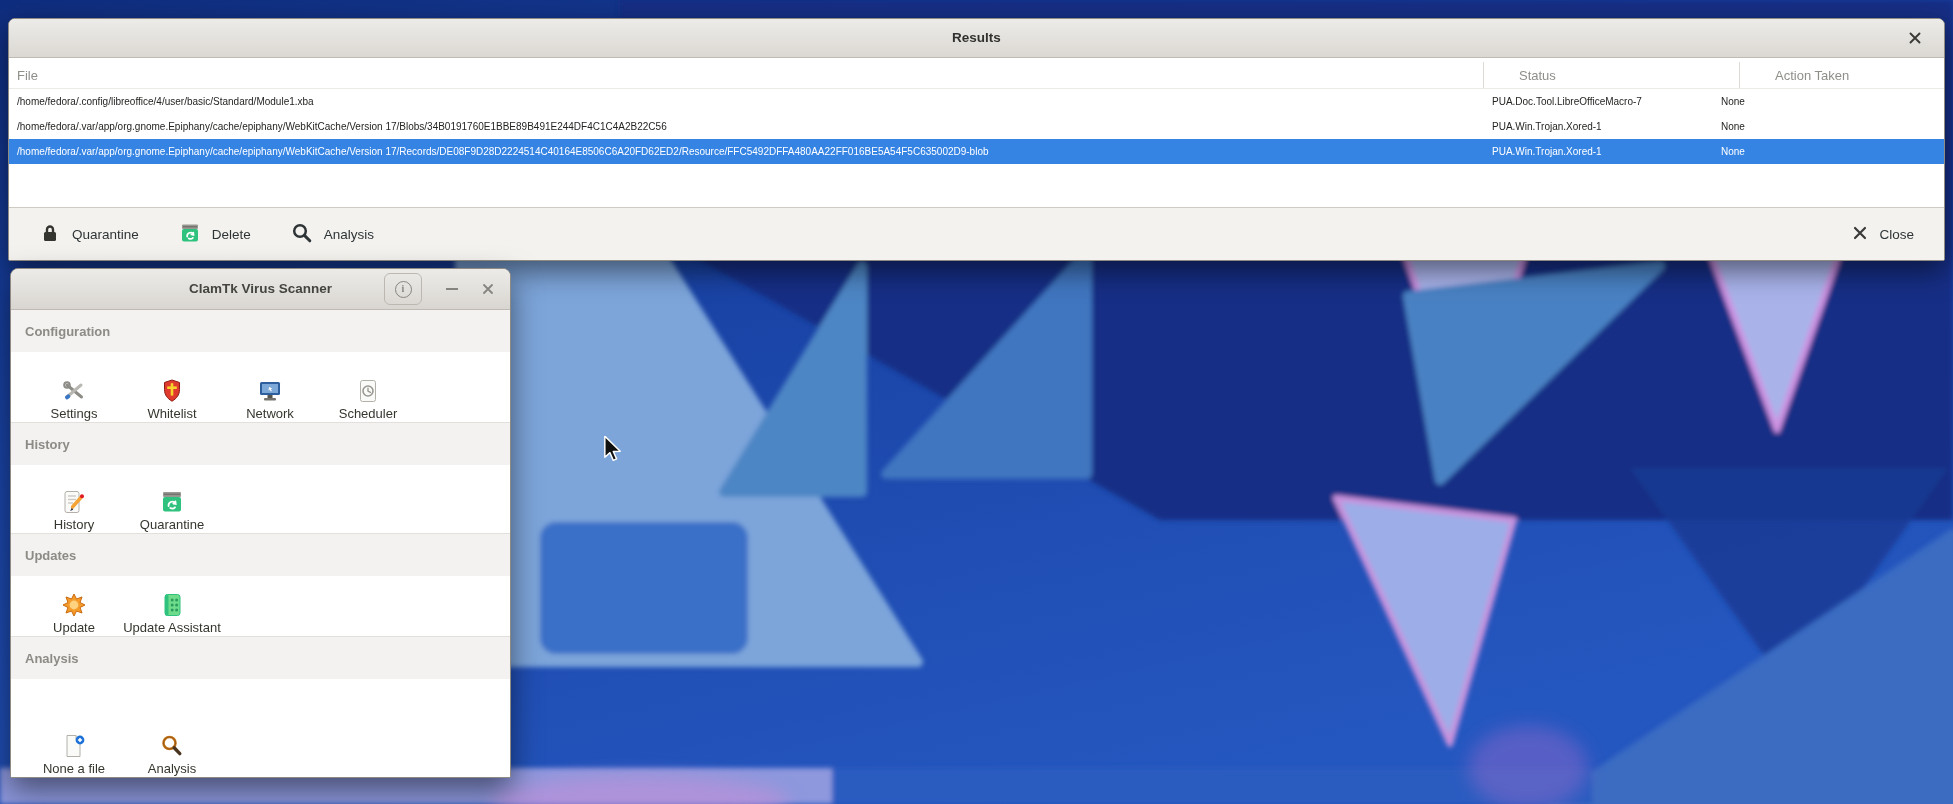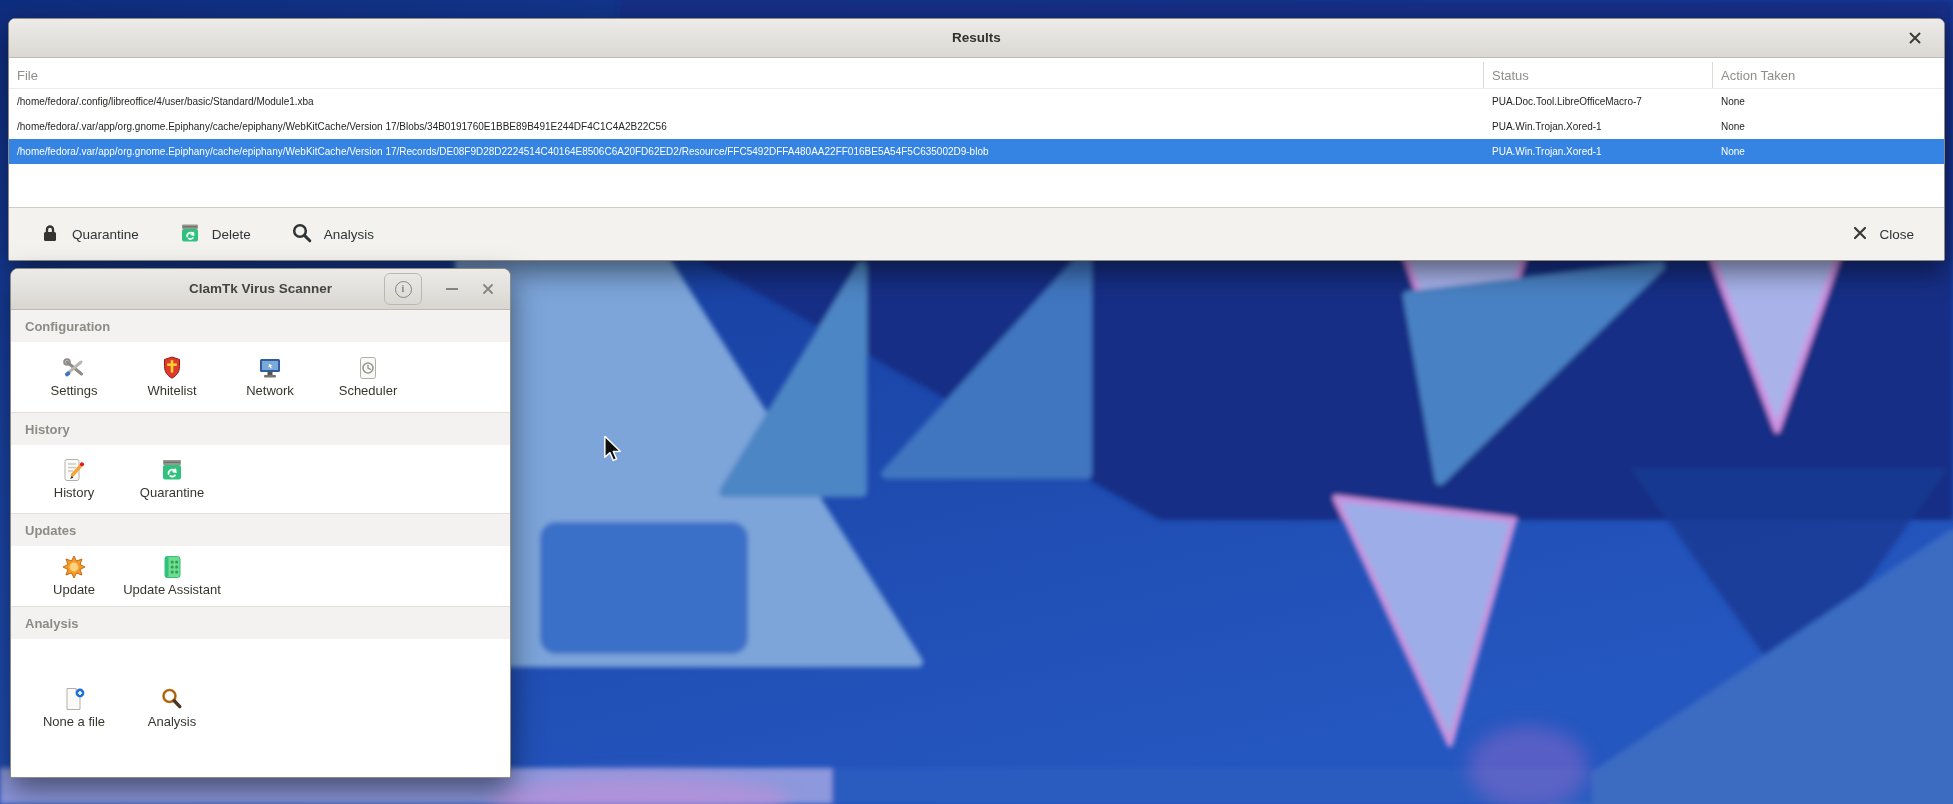--- a/index.html
+++ b/index.html
@@ -16,21 +16,21 @@
     box-shadow:0 10px 28px rgba(0,0,0,.5);display:flex;flex-direction:column;
     overflow:hidden;box-sizing:border-box;
   }
   .rw-titlebar{height:38px;flex:0 0 auto;background:linear-gradient(#edebe8,#dbd8d3);
     border-bottom:1px solid #bfbbb4;position:relative;}
   .rw-title{position:absolute;left:0;right:0;top:0;line-height:38px;text-align:center;
     font-weight:bold;font-size:13.5px;color:#31322f;}
   .rw-close{position:absolute;right:22px;top:0;height:38px;display:flex;align-items:center;cursor:pointer;}
 
   .rw-table{flex:1;display:flex;flex-direction:column;background:#fff;padding-top:4px;min-height:0;}
-  .thead{display:flex;height:26px;flex:0 0 auto;color:#8f8e89;font-size:13px;border-bottom:1px solid #eceae6;}
+  .thead{display:flex;height:26px;flex:0 0 auto;color:#8f8e89;font-size:13px;border-bottom:1px solid #eceae6;gap:27px;}
   .th{display:flex;align-items:center;height:100%;box-sizing:border-box;padding-left:8px;}
   .w-file{width:1475px;}
   .w-status{width:229px;}
   .w-action{flex:1;}
   .th.w-file,.th.w-status{border-right:1px solid #dedbd6;}
   .trow{display:flex;height:25px;flex:0 0 auto;align-items:center;font-size:10px;color:#242622;}
   .td{box-sizing:border-box;padding-left:8px;white-space:nowrap;overflow:hidden;}
   .trow.selected{background:#3584e4;color:#fff;}
   .tfill{flex:1;}
 
@@ -54,24 +54,24 @@
   .ct-buttons{position:absolute;right:16px;top:0;height:40px;display:flex;align-items:center;gap:24px;}
   .info-btn{width:36px;height:30px;border:1px solid #bcb8b1;border-radius:6px;
     display:flex;align-items:center;justify-content:center;cursor:pointer;background:transparent;}
   .info-glyph{width:15px;height:15px;border:1.5px solid #86847f;border-radius:50%;
     display:flex;align-items:center;justify-content:center;font-size:10px;line-height:1;
     color:#86847f;font-weight:bold;font-family:"Liberation Serif",serif;}
   .min-btn,.x-btn{cursor:pointer;display:flex;align-items:center;}
   .min-glyph{width:12px;height:2px;background:#86847f;}
 
   .ct-body{flex:1;display:flex;flex-direction:column;min-height:0;}
-  .sec-header{height:32px;flex:0 0 auto;display:flex;align-items:center;padding-left:14px;
+  .sec-header{height:42px;flex:0 0 auto;display:flex;align-items:center;padding-left:14px;
     color:#8c8b86;font-weight:bold;font-size:13px;}
   .sec-header.bordered{border-top:1px solid #e2e0db;}
-  .sec-row{background:#fff;display:flex;align-items:center;padding:0 0 0 14px;
+  .sec-row{background:#fff;display:flex;align-items:flex-end;padding:0 0 0 14px;
     box-sizing:border-box;flex:0 0 auto;}
   .row-config{height:70px;}
   .row-history{height:68px;}
   .row-updates{height:60px;}
   .row-analysis{flex:1;}
   .item{width:98px;display:flex;flex-direction:column;align-items:center;gap:3px;
     font-size:13px;color:#36362f;text-align:center;cursor:pointer;line-height:1.15;}
   .item .icon{width:26px;height:26px;flex:0 0 auto;}
   .item.selected{background:#3584e4;border-radius:6px;color:#fff;margin-top:-7px;
     padding:9px 3px 12px;width:104px;}

